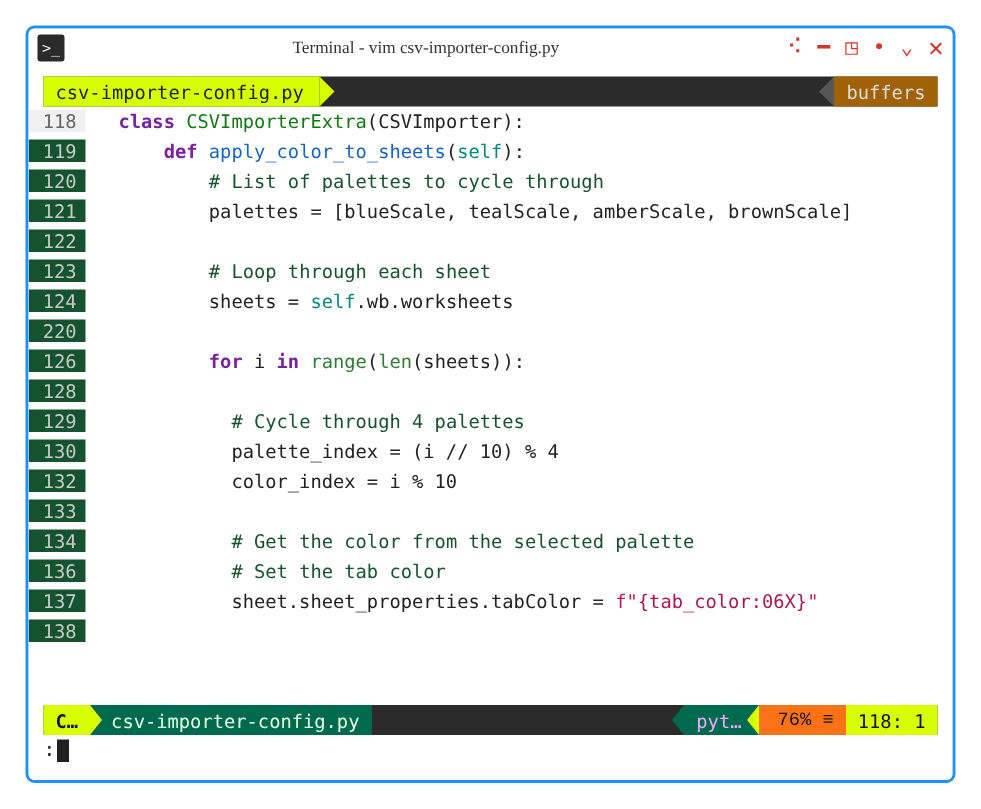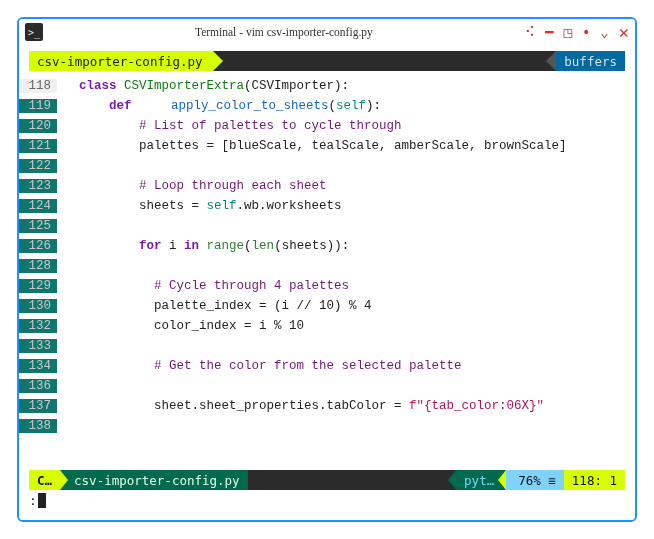--- a/index.html
+++ b/index.html
@@ -79,63 +79,62 @@
     position: absolute;
     right: -10px; top: 0;
     border-top: 10px solid transparent;
     border-bottom: 10px solid transparent;
     border-left: 10px solid #d7ff00;
   }
   .tabbar-spacer { flex: 1; }
   .buffers-label {
     position: relative;
     color: #ddd;
-    background: #0369a1;
+    background: #a16207;
     padding: 2px 8px;
     font-size: 12.5px;
     display: flex; align-items: center;
   }
   .buffers-label::before {
     content: "";
     position: absolute;
     left: -10px; top: 0;
     border-top: 10px solid transparent;
     border-bottom: 10px solid transparent;
     border-right: 10px solid #555;
   }
 
   .code {
     flex: 1;
     overflow: hidden;
   }
   .line {
     display: flex;
     height: 20px;
-    align-items: flex-end;
+    align-items: flex-start;
     white-space: pre;
-    font-family: Liberation Mono, monospace;
   }
   .gutter {
     width: 38px;
     text-align: right;
     padding-right: 6px;
     color: #c8c8c8;
-    background: #0f766e;
+    background: #14532d;
     font-size: 12.5px;
   }
   .gutter.active { color: #666; background: #f0f0f0; }
   .code-text {
     padding-left: 22px;
     font-size: 12.5px;
     color: #222;
   }
   .kw { color: #7a1fa2; font-weight: 600; }
   .cls { color: #0f7a10; }
-  .fn { color: #1565c0; margin-left: 32px; }
-  .cmt { color: #701a75; }
+  .fn { color: #1565c0; }
+  .cmt { color: #14532d; }
   .str { color: #c2185b; }
   .str2 { color: #ad1457; }
   .builtin { color: #2e7d32; }
   .self { color: #00897b; }
 
   
   .status {
     height: 20px;
     margin: 0 10px;
     display: flex;
@@ -170,34 +169,35 @@
   .seg-file::after {
     content: "";
     position: absolute; right: -8px; top: 0;
     border-top: 10px solid transparent;
     border-bottom: 10px solid transparent;
     border-left: 8px solid #006a4e;
   }
   .seg-spacer { flex: 1; background: #2b2b2b; }
   .seg-ft {
     background: #006a4e;
-    color: #7dd3fc;
+    color: #f0abfc;
     padding-right: 12px;
   }
   .seg-ft::before {
     content: "";
     position: absolute; left: -8px; top: 0;
     border-top: 10px solid transparent;
     border-bottom: 10px solid transparent;
     border-right: 8px solid #006a4e;
   }
   .seg-pct {
-    background: #7dd3fc;
+    background: #f97316;
     color: #111;
     padding-left: 12px;
+    font-family: Liberation Mono, monospace;
   }
   .seg-pct::before {
     content: "";
     position: absolute; left: -8px; top: 0;
     border-top: 10px solid transparent;
     border-bottom: 10px solid transparent;
     border-right: 8px solid #d7ff00;
   }
   .seg-pos {
     background: #d7ff00;
@@ -250,29 +250,29 @@
     </div>
 
     <div class="code" id="code">
         <div class="line"><div class="gutter active">118</div><div class="code-text"><span class="kw">class </span><span class="cls">CSVImporterExtra</span><span>(CSVImporter):</span></div></div>
         <div class="line"><div class="gutter">119</div><div class="code-text"><span>    </span><span class="kw">def </span><span class="fn">apply_color_to_sheets</span><span>(</span><span class="self">self</span><span>):</span></div></div>
         <div class="line"><div class="gutter">120</div><div class="code-text"><span>        </span><span class="cmt"># List of palettes to cycle through</span></div></div>
         <div class="line"><div class="gutter">121</div><div class="code-text"><span>        palettes = [blueScale, tealScale, amberScale, brownScale]</span></div></div>
         <div class="line"><div class="gutter">122</div><div class="code-text"></div></div>
         <div class="line"><div class="gutter">123</div><div class="code-text"><span>        </span><span class="cmt"># Loop through each sheet</span></div></div>
         <div class="line"><div class="gutter">124</div><div class="code-text"><span>        sheets = </span><span class="self">self</span><span>.wb.worksheets</span></div></div>
-        <div class="line"><div class="gutter">125</div><div class="code-text"></div></div>
+        <div class="line"><div class="gutter">220</div><div class="code-text"></div></div>
         <div class="line"><div class="gutter">126</div><div class="code-text"><span>        </span><span class="kw">for</span><span> i </span><span class="kw">in</span><span> </span><span class="builtin">range</span><span>(</span><span class="builtin">len</span><span>(sheets)):</span></div></div>
         <div class="line"><div class="gutter">128</div><div class="code-text"></div></div>
         <div class="line"><div class="gutter">129</div><div class="code-text"><span>          </span><span class="cmt"># Cycle through 4 palettes</span></div></div>
         <div class="line"><div class="gutter">130</div><div class="code-text"><span>          palette_index = (i // </span><span>10</span><span>) % </span><span>4</span></div></div>
         <div class="line"><div class="gutter">132</div><div class="code-text"><span>          color_index = i % </span><span>10</span></div></div>
         <div class="line"><div class="gutter">133</div><div class="code-text"></div></div>
         <div class="line"><div class="gutter">134</div><div class="code-text"><span>          </span><span class="cmt"># Get the color from the selected palette</span></div></div>
-        <div class="line"><div class="gutter">136</div><div class="code-text"><span>          </span></div></div>
+        <div class="line"><div class="gutter">136</div><div class="code-text"><span>          </span><span class="cmt"># Set the tab color</span></div></div>
         <div class="line"><div class="gutter">137</div><div class="code-text"><span>          sheet.sheet_properties.tabColor = </span><span class="str">f"</span><span class="str2">{tab_color:</span><span class="str2">06X}</span><span class="str">"</span></div></div>
         <div class="line"><div class="gutter">138</div><div class="code-text"></div></div>
       </div>
 
     <div class="status">
       <div class="seg seg-mode">
         <span>C…</span>
       </div>
       <div class="seg seg-file">
         <span>csv-importer-config.py</span>

